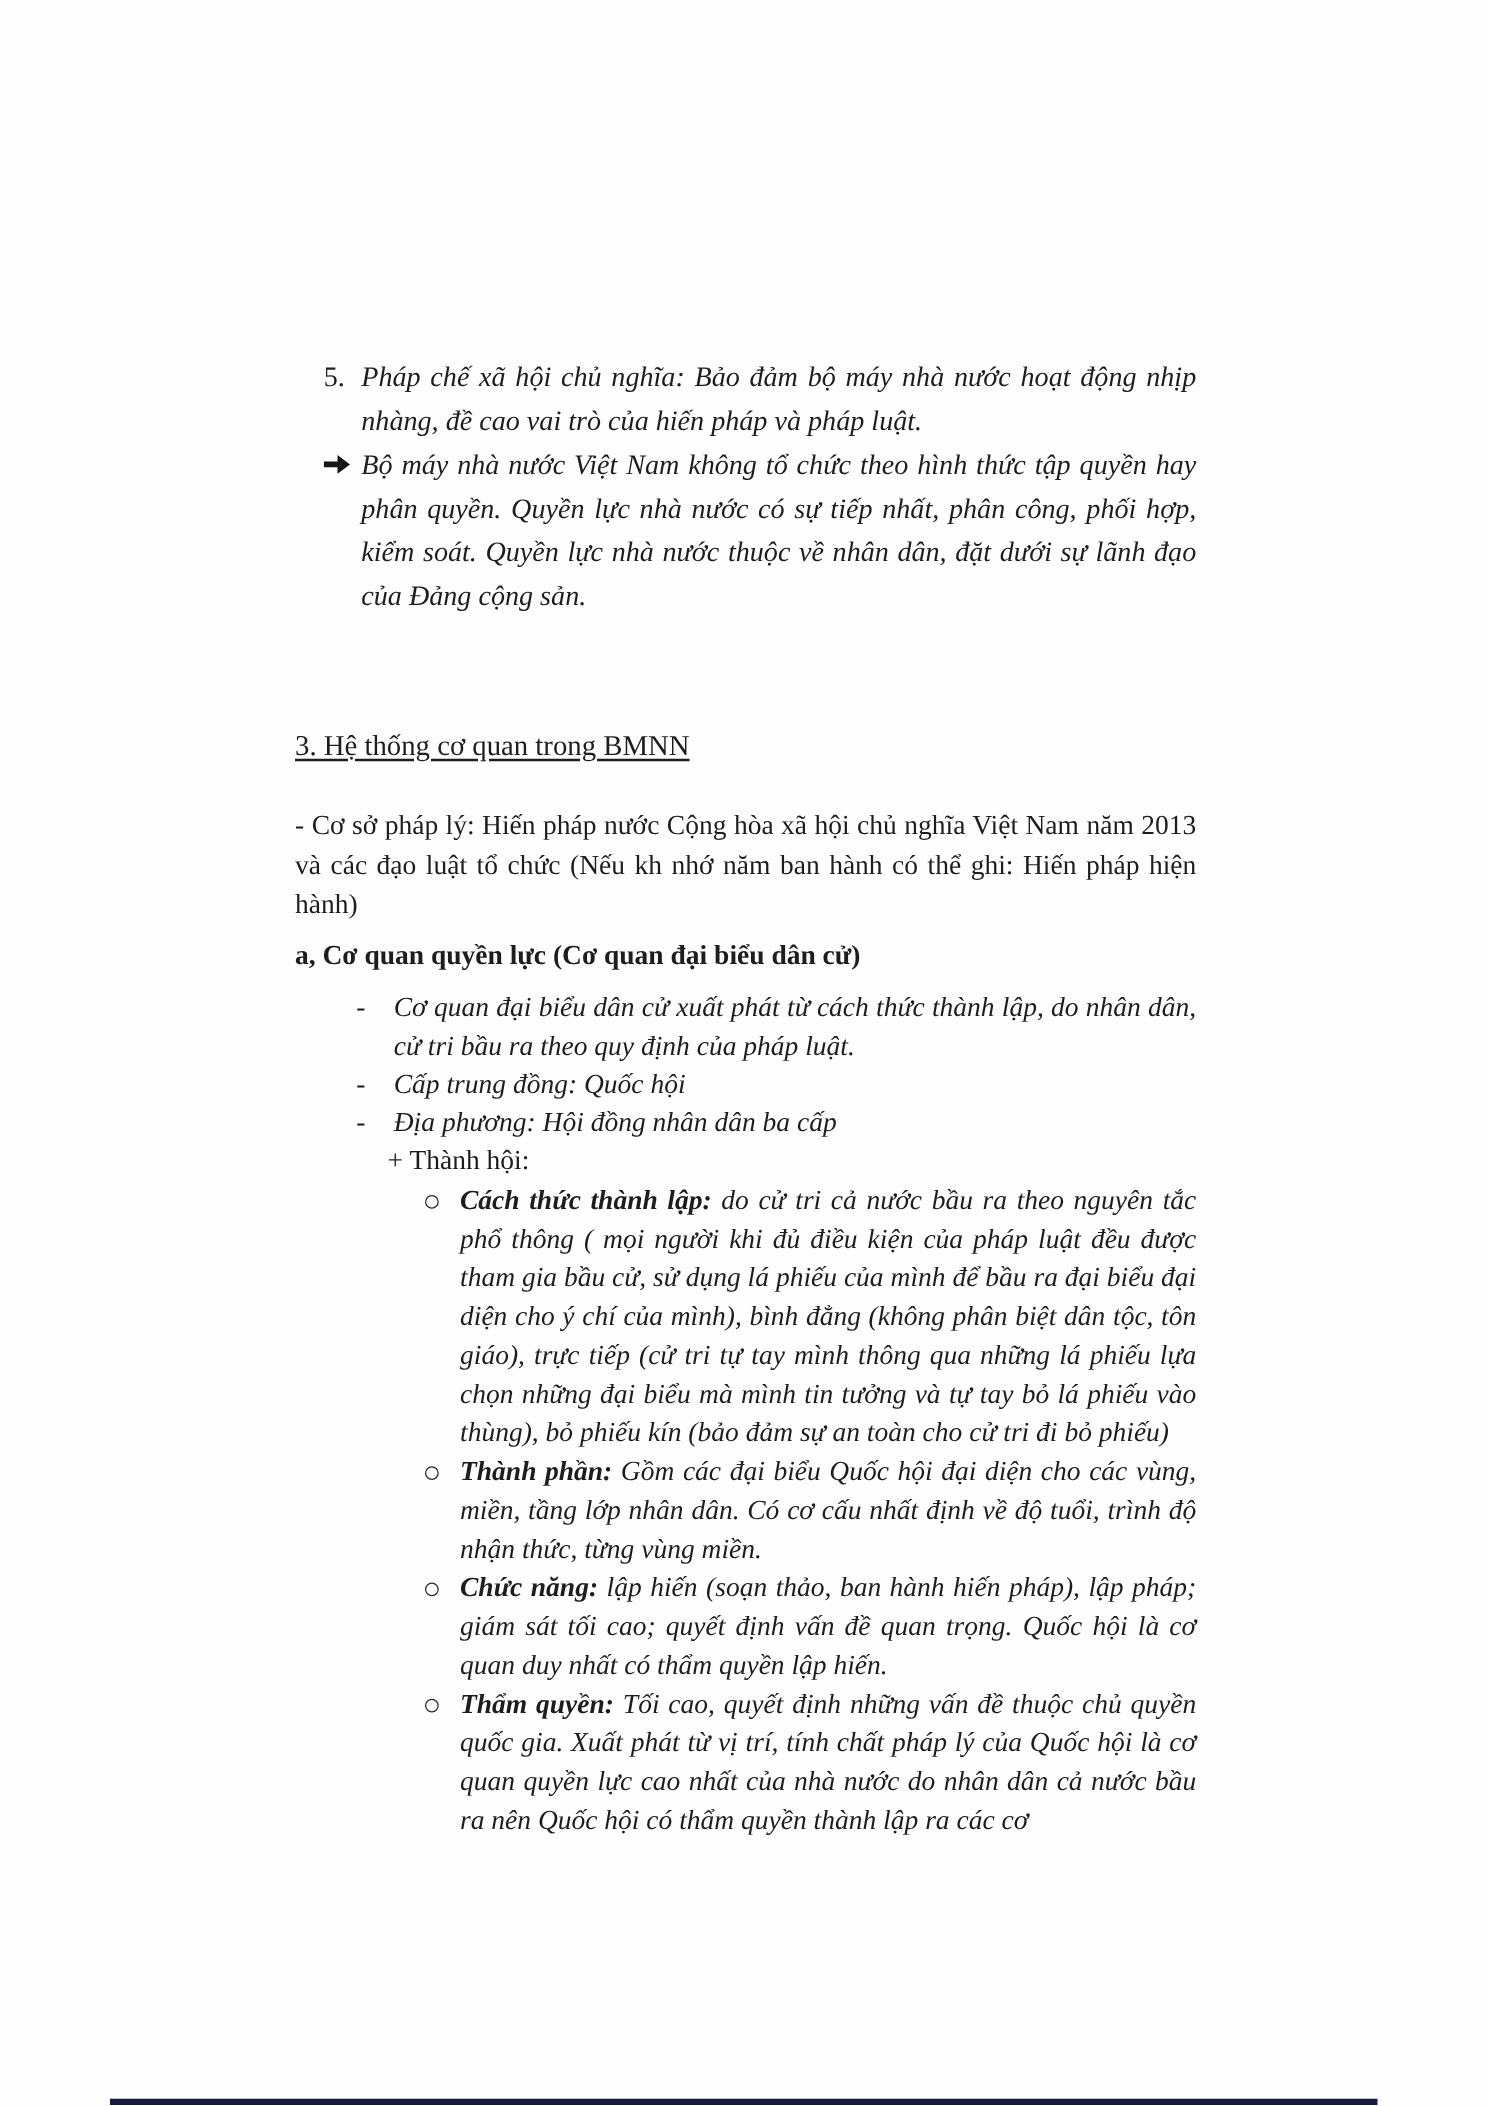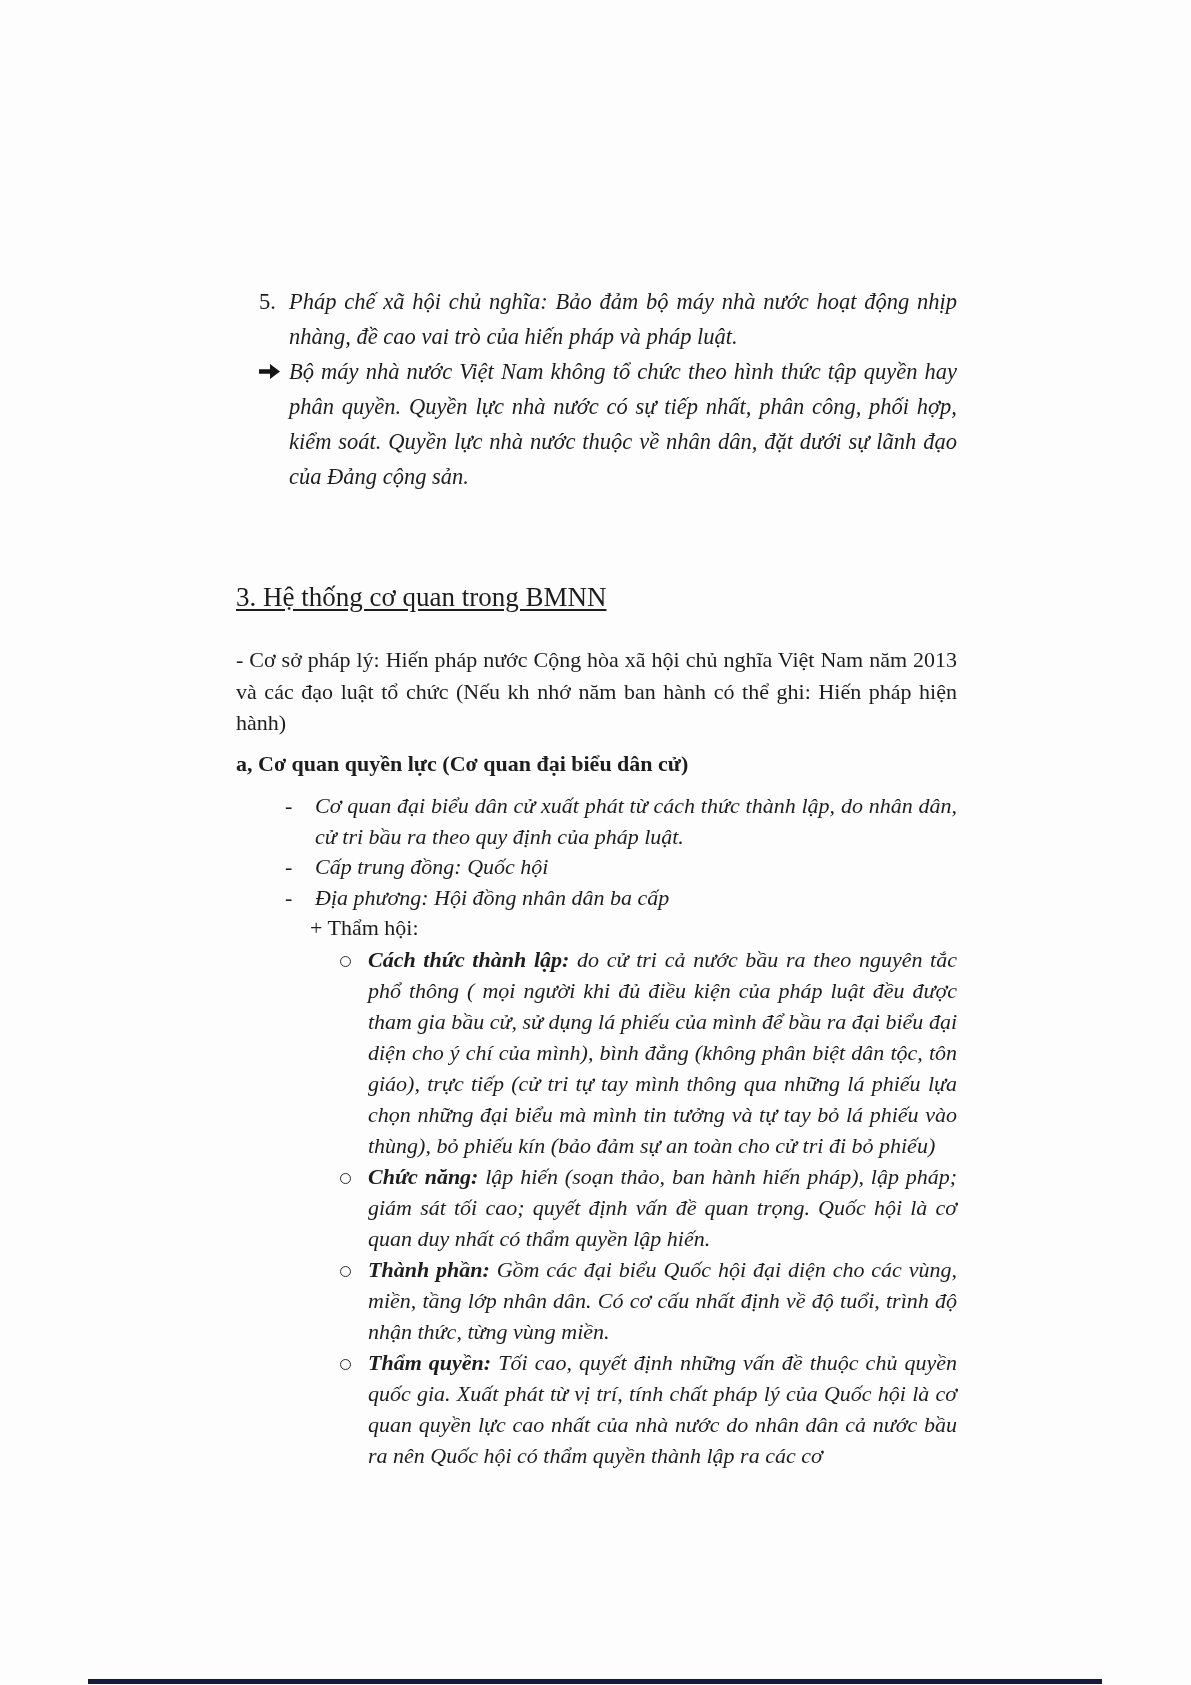--- a/index.html
+++ b/index.html
@@ -26,21 +26,21 @@
   .li .li-text { flex: 1 1 auto; font-style: italic; }
 
   
   .top-block { line-height: 35px; font-size: 22.5px; }
   .top-block .li { margin-left: 23px; }
   .arrow-icon { display: inline-block; margin-top: 9px; }
 
   
   .section-heading {
     margin-top: 88px;
-    font-size: 27px;
+    font-size: 23px;
     line-height: 30px;
     text-decoration: underline;
     text-underline-offset: 3px;
   }
 
   .para-legal { margin-top: 32px; line-height: 31.5px; }
   .para-power { margin-top: 9px;  line-height: 31.5px; font-weight: bold; }
 
   .dash-list { margin-left: 49px; margin-top: 12px; line-height: 30.5px; }
   .plus-line { margin-left: 74px; line-height: 30.5px; }
@@ -98,34 +98,34 @@
     <div class="li">
       <span class="marker">-</span>
       <span class="li-text">Cấp trung đồng: Quốc hội</span>
     </div>
     <div class="li">
       <span class="marker">-</span>
       <span class="li-text">Địa phương: Hội đồng nhân dân ba cấp</span>
     </div>
   </div>
 
-  <div class="plus-line">+ Thẩm hội:</div>
+  <div class="plus-line">+ Thành hội:</div>
 
   <div class="circle-list">
     <div class="li">
       <span class="marker"><span class="ring"></span></span>
       <span class="li-text justify"><b class="run-label">Cách thức thành lập:</b> <span>do cử tri cả nước bầu ra theo nguyên tắc phổ thông ( mọi người khi đủ điều kiện của pháp luật đều được tham gia bầu cử, sử dụng lá phiếu của mình để bầu ra đại biểu đại diện cho ý chí của mình), bình đẳng (không phân biệt dân tộc, tôn giáo), trực tiếp (cử tri tự tay mình thông qua những lá phiếu lựa chọn những đại biểu mà mình tin tưởng và tự tay bỏ lá phiếu vào thùng), bỏ phiếu kín (bảo đảm sự an toàn cho cử tri đi bỏ phiếu)</span></span>
     </div>
     <div class="li">
       <span class="marker"><span class="ring"></span></span>
-      <span class="li-text justify"><b class="run-label">Chức năng:</b> <span>lập hiến (soạn thảo, ban hành hiến pháp), lập pháp; giám sát tối cao; quyết định vấn đề quan trọng. Quốc hội là cơ quan duy nhất có thẩm quyền lập hiến.</span></span>
+      <span class="li-text justify"><b class="run-label">Thành phần:</b> <span>Gồm các đại biểu Quốc hội đại diện cho các vùng, miền, tầng lớp nhân dân. Có cơ cấu nhất định về độ tuổi, trình độ nhận thức, từng vùng miền.</span></span>
     </div>
     <div class="li">
       <span class="marker"><span class="ring"></span></span>
-      <span class="li-text justify"><b class="run-label">Thành phần:</b> <span>Gồm các đại biểu Quốc hội đại diện cho các vùng, miền, tầng lớp nhân dân. Có cơ cấu nhất định về độ tuổi, trình độ nhận thức, từng vùng miền.</span></span>
+      <span class="li-text justify"><b class="run-label">Chức năng:</b> <span>lập hiến (soạn thảo, ban hành hiến pháp), lập pháp; giám sát tối cao; quyết định vấn đề quan trọng. Quốc hội là cơ quan duy nhất có thẩm quyền lập hiến.</span></span>
     </div>
     <div class="li">
       <span class="marker"><span class="ring"></span></span>
       <span class="li-text justify"><b class="run-label">Thẩm quyền:</b> <span>Tối cao, quyết định những vấn đề thuộc chủ quyền quốc gia. Xuất phát từ vị trí, tính chất pháp lý của Quốc hội là cơ quan quyền lực cao nhất của nhà nước do nhân dân cả nước bầu ra nên Quốc hội có thẩm quyền thành lập ra các cơ</span></span>
     </div>
   </div>
 
 </div>
 
 <div class="bottom-bar" style="background: rgb(22, 26, 64);"></div>

